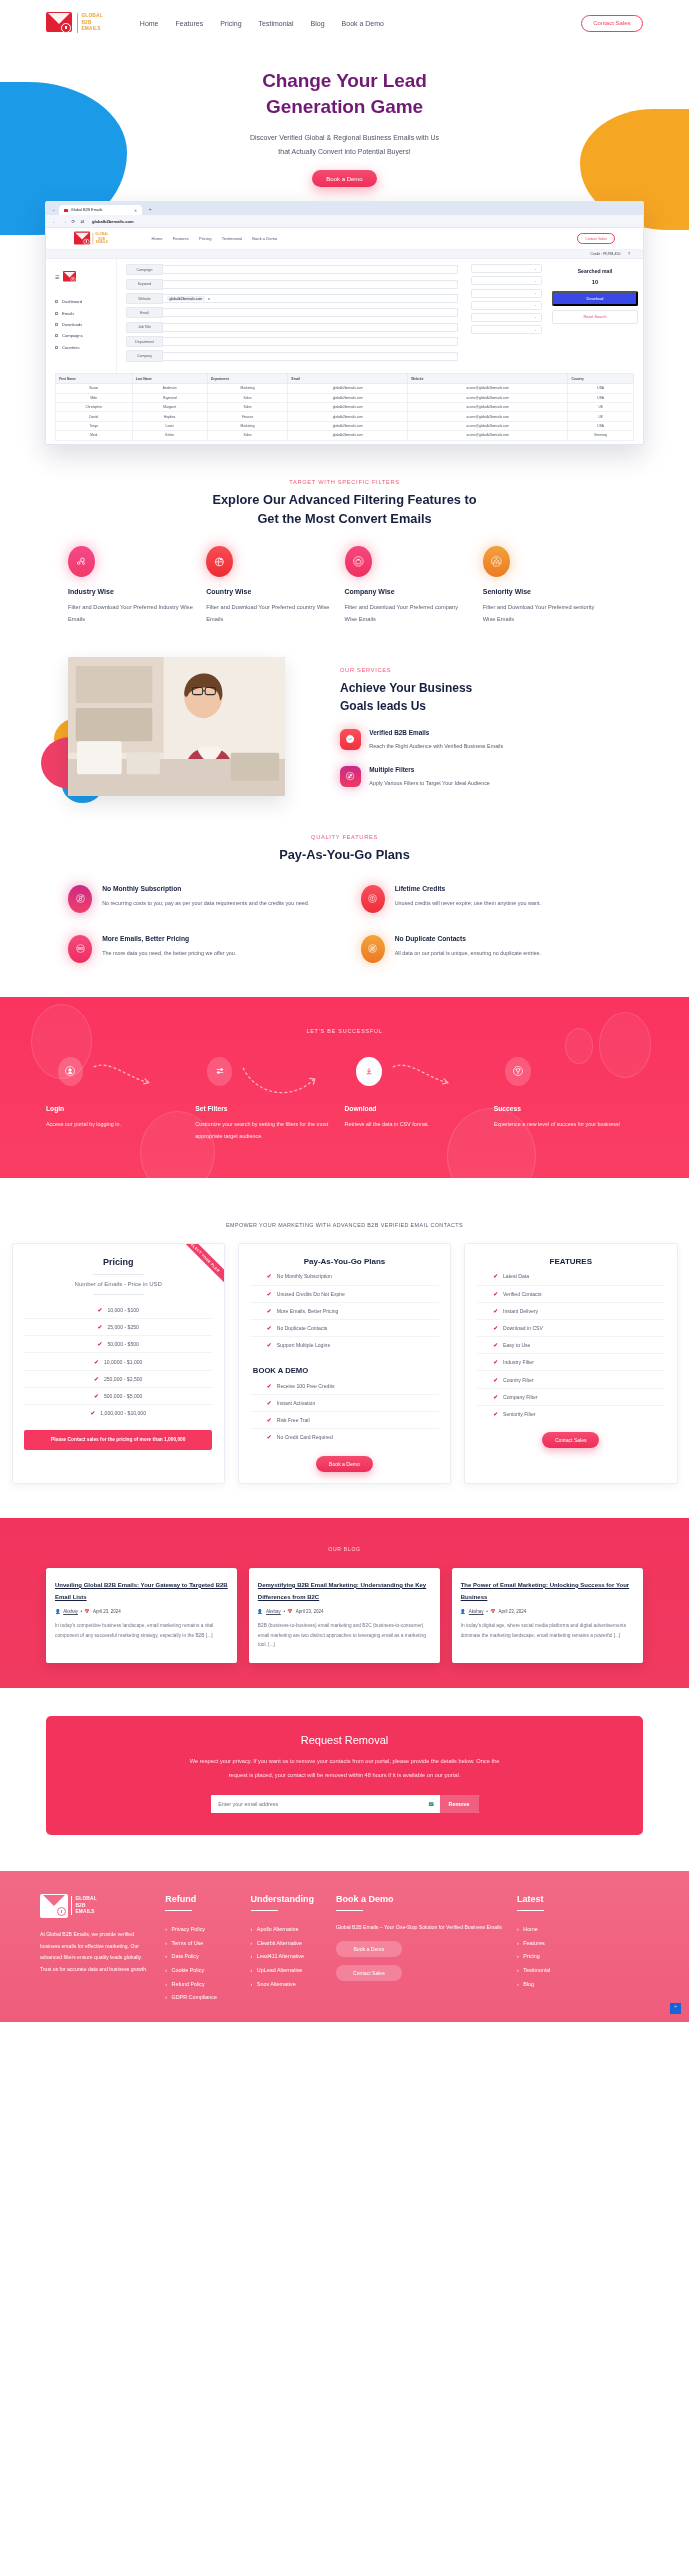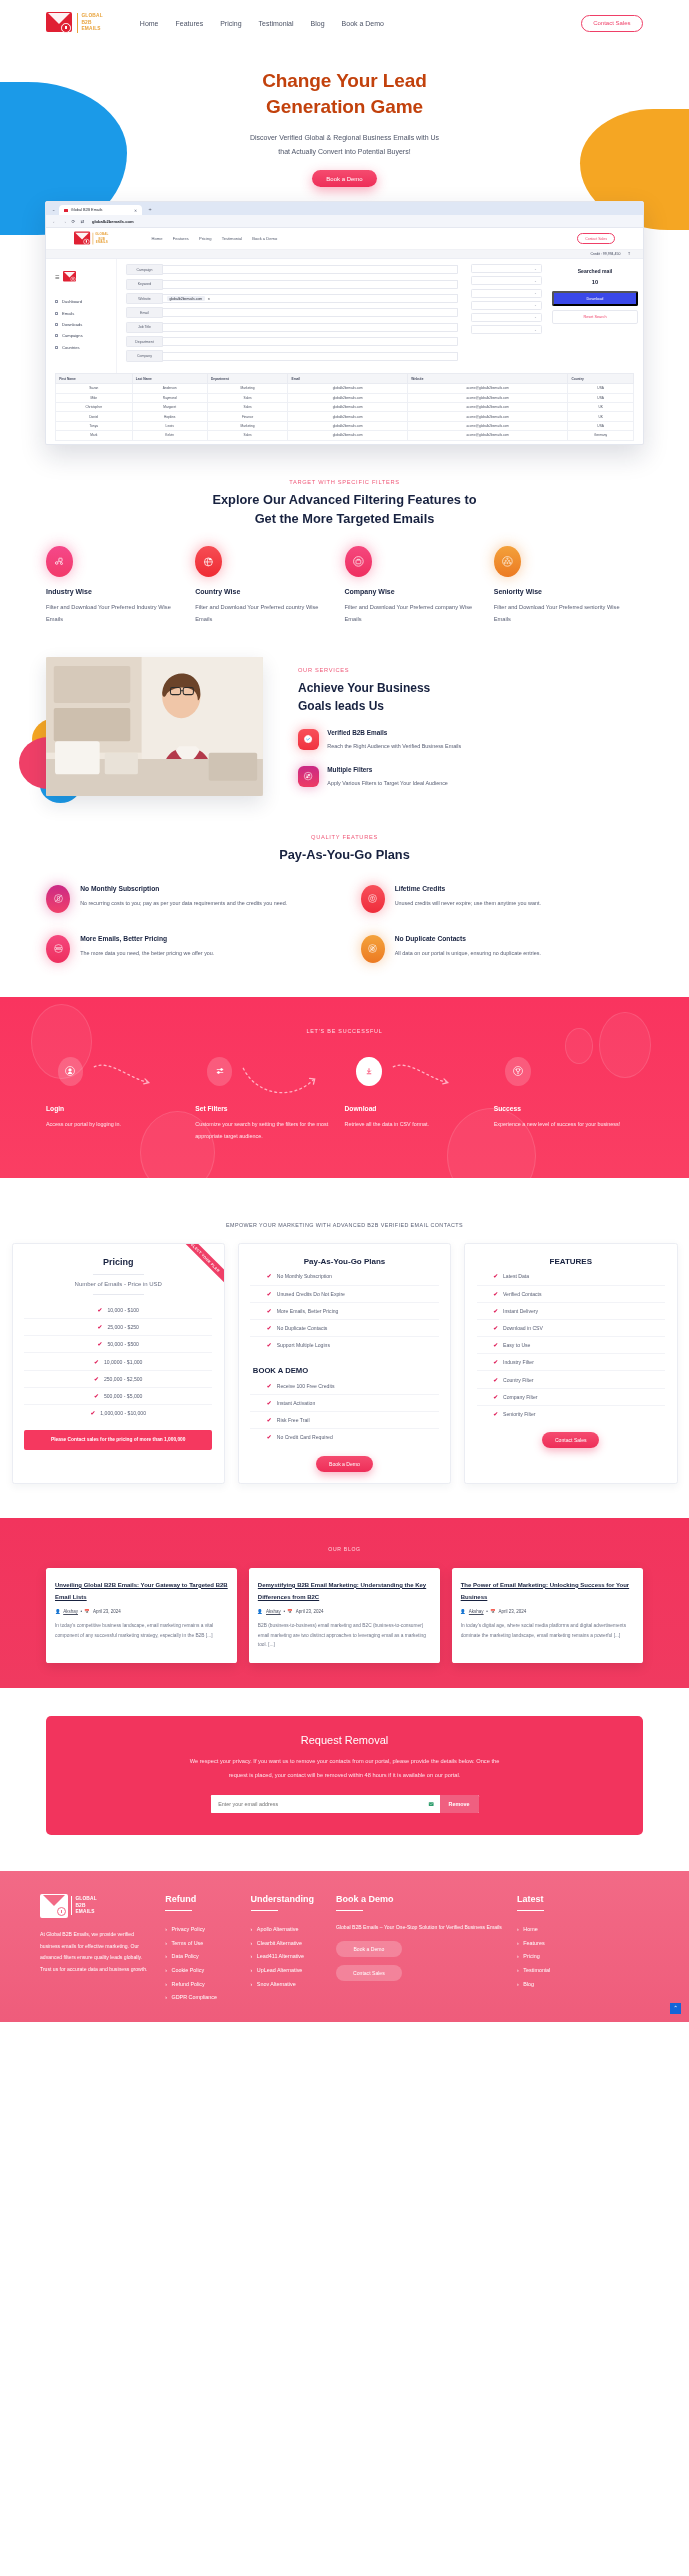--- a/index.html
+++ b/index.html
@@ -49,21 +49,21 @@
   }
   .btn-contact-sales-outline{
     margin-left:auto; border:0.6px solid #ef3f67; color:#ef3f67;
     background:#fff; border-radius:12.8px; padding:4.5px 11.5px;
     font-size:6px; cursor:pointer; white-space:nowrap;
   }
 
   
   .hero{ position:relative; text-align:center; padding-top:22px; }
   .hero h1{
-    font-size:19px; line-height:25.5px; font-weight:700; color:#c2410c;
+    font-size:19px; line-height:25.5px; font-weight:700; color:#701a75;
     letter-spacing:-0.1px;
   }
   .hero p{
     margin-top:11.5px; font-size:7px; line-height:14.7px; color:#4e5568;
   }
   .btn-book-demo-hero{
     margin-top:10.2px; display:inline-block; border:0; cursor:pointer;
     background:linear-gradient(180deg,#f54b6f,#ee2e58);
     color:#fff; font-size:6px; padding:5.7px 14px; border-radius:11.5px;
     box-shadow:0 3.8px 11.5px rgba(239,63,103,.45);
@@ -165,21 +165,21 @@
   .mock-table{ width:100%; border-collapse:collapse; font-size:3.2px; }
   .mock-table th{
     background:#f4f5f8; color:#474d60; text-align:left; padding:2.6px 3.2px;
     border:0.6px solid #e9ebf1; font-weight:700; font-size:3.2px;
   }
   .mock-table td{
     padding:2.2px 3.2px; border:0.6px solid #eef0f5; color:#4b5162; font-size:3.2px;
   }
 
   
-  .section{ padding:0 46px; }
+  .section{ padding:0 68px; }
   .eyebrow{
     text-align:center; color:#ef5878; font-size:5.7px; letter-spacing:0.7px;
     text-transform:uppercase;
   }
   .sec-title{
     text-align:center; font-size:12.8px; line-height:19px; font-weight:700;
     color:#17213f; margin-top:5.1px;
   }
 
   
@@ -207,21 +207,21 @@
     background:#f5a623; border-radius:50% 0 50% 50%; z-index:1;
   }
   .svc-blob-p{
     position:absolute; left:-27px; top:80px; width:59px; height:52px;
     background:#ef3f67; border-radius:50% 50% 0 50%; z-index:2;
   }
   .svc-blob-b{
     position:absolute; left:-6.4px; top:110px; width:41px; height:36px;
     background:#1b9ae8; border-radius:0 50% 50% 50%; z-index:1;
   }
-  .svc-right{ flex:1; padding-top:10.2px; }
+  .svc-right{ flex:1; padding-top:10.2px;margin-left:20px; }
   .svc-eyebrow{
     color:#ef5878; font-size:5.7px; letter-spacing:0.7px; text-transform:uppercase;
   }
   .svc-title{
     font-size:12px; line-height:18px; font-weight:700; color:#17213f;
     margin-top:5.1px;
   }
   .svc-item{ display:flex; gap:8.3px; margin-top:14px; }
   .svc-ic{
     width:21px; height:21px; min-width:21px; border-radius:5.7px;
@@ -659,21 +659,21 @@
           </table>
         </div>
       </div>
     </div>
   </section>
 
   <section class="section" style="margin-top:34px">
     <div class="eyebrow">TARGET WITH SPECIFIC FILTERS</div>
     <div class="sec-title">
       <span>Explore Our Advanced Filtering Features to</span><br>
-      <span>Get the More Targeted Emails</span>
+      <span>Get the Most Convert Emails</span>
     </div>
     <div class="filters">
       <div class="filter-card">
         <div class="fi-icon" style="background:linear-gradient(180deg,#f5488a,#f23a6a);box-shadow:0 0 14px rgba(244,62,124,.45)">
           <svg viewBox="0 0 24 24" fill="none" stroke="#fff" stroke-width="1.4">
               <circle cx="7" cy="15" r="2.4"></circle>
               <circle cx="16" cy="16" r="1.8"></circle>
               <rect x="11" y="6" width="6" height="6" rx="1"></rect>
               <path d="M9 13l2-2M13.5 14l1.5 1"></path>
             </svg>

